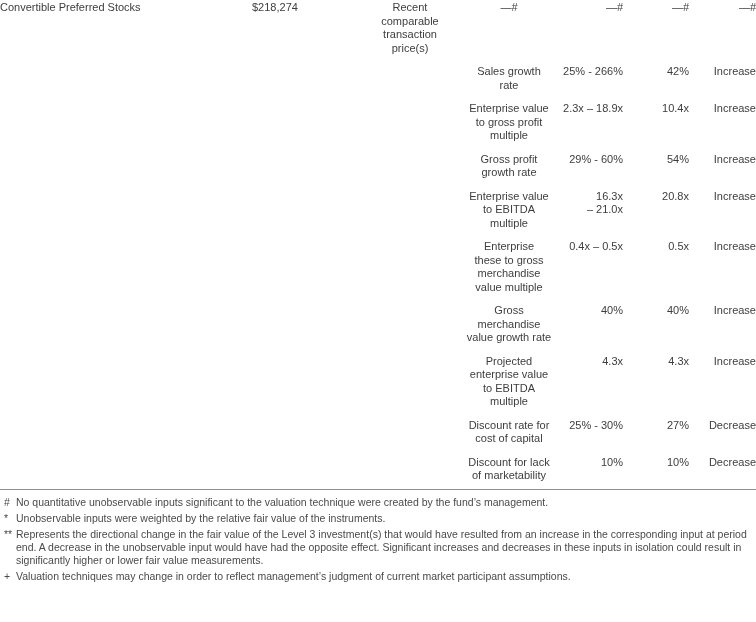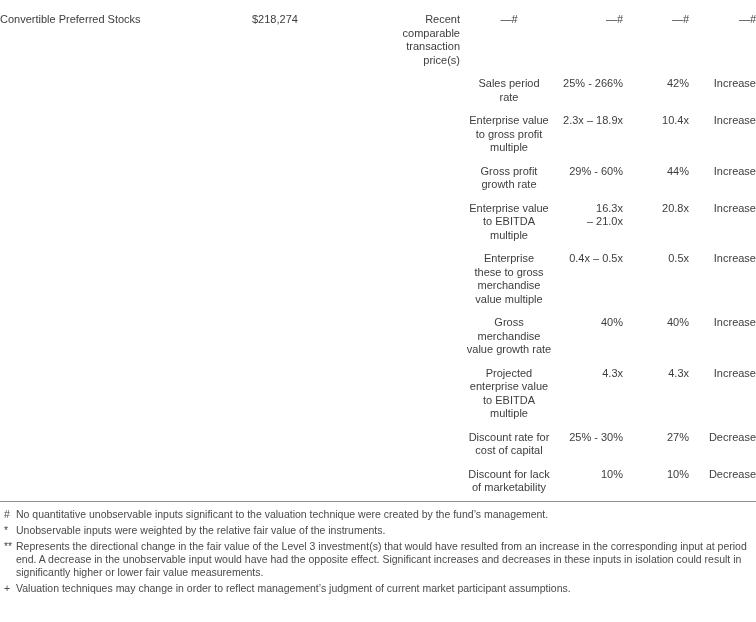--- a/index.html
+++ b/index.html
@@ -14,34 +14,34 @@
     color: #3d3d3d;
     overflow: hidden;
   }
   .doc {
     width: 756px;
   }
   table.l3 {
     border-collapse: collapse;
     table-layout: fixed;
     width: 756px;
-    margin-top: 13px;
+    margin-top: 1px;
   }
   table.l3 td {
     vertical-align: top;
     font-size: 11px;
     line-height: 13.5px;
     padding: 0 0 10px 0;
     white-space: pre-line;
     word-wrap: break-word;
   }
   table.l3 tr:last-child td { padding-bottom: 6px; }
   .c-sec    { text-align: left;  padding-left: 8px; }
   .c-fv     { text-align: left; }
-  .c-tech   { text-align: right; }
+  .c-tech   { text-align: center; }
   .c-input  { text-align: center; }
   .c-range  { text-align: right; }
   .c-wavg   { text-align: right; }
   .c-impact { text-align: right; padding-right: 6px; }
   .bottom-rule {
     border-top: 1px solid #8f8f8f;
     height: 0;
     width: 756px;
   }
   .footnotes {
@@ -89,21 +89,21 @@
 price(s)</td>
         <td class="c-input">—#</td>
         <td class="c-range">—#</td>
         <td class="c-wavg">—#</td>
         <td class="c-impact">—#</td>
       </tr>
       <tr>
         <td class="c-sec"></td>
         <td class="c-fv"></td>
         <td class="c-tech"></td>
-        <td class="c-input">Sales period
+        <td class="c-input">Sales growth
 rate</td>
         <td class="c-range">25% - 266%</td>
         <td class="c-wavg">42%</td>
         <td class="c-impact">Increase</td>
       </tr>
       <tr>
         <td class="c-sec"></td>
         <td class="c-fv"></td>
         <td class="c-tech"></td>
         <td class="c-input">Enterprise value
@@ -113,21 +113,21 @@
         <td class="c-wavg">10.4x</td>
         <td class="c-impact">Increase</td>
       </tr>
       <tr>
         <td class="c-sec"></td>
         <td class="c-fv"></td>
         <td class="c-tech"></td>
         <td class="c-input">Gross profit
 growth rate</td>
         <td class="c-range">29% - 60%</td>
-        <td class="c-wavg">44%</td>
+        <td class="c-wavg">54%</td>
         <td class="c-impact">Increase</td>
       </tr>
       <tr>
         <td class="c-sec"></td>
         <td class="c-fv"></td>
         <td class="c-tech"></td>
         <td class="c-input">Enterprise value
 to EBITDA
 multiple</td>
         <td class="c-range">16.3x

